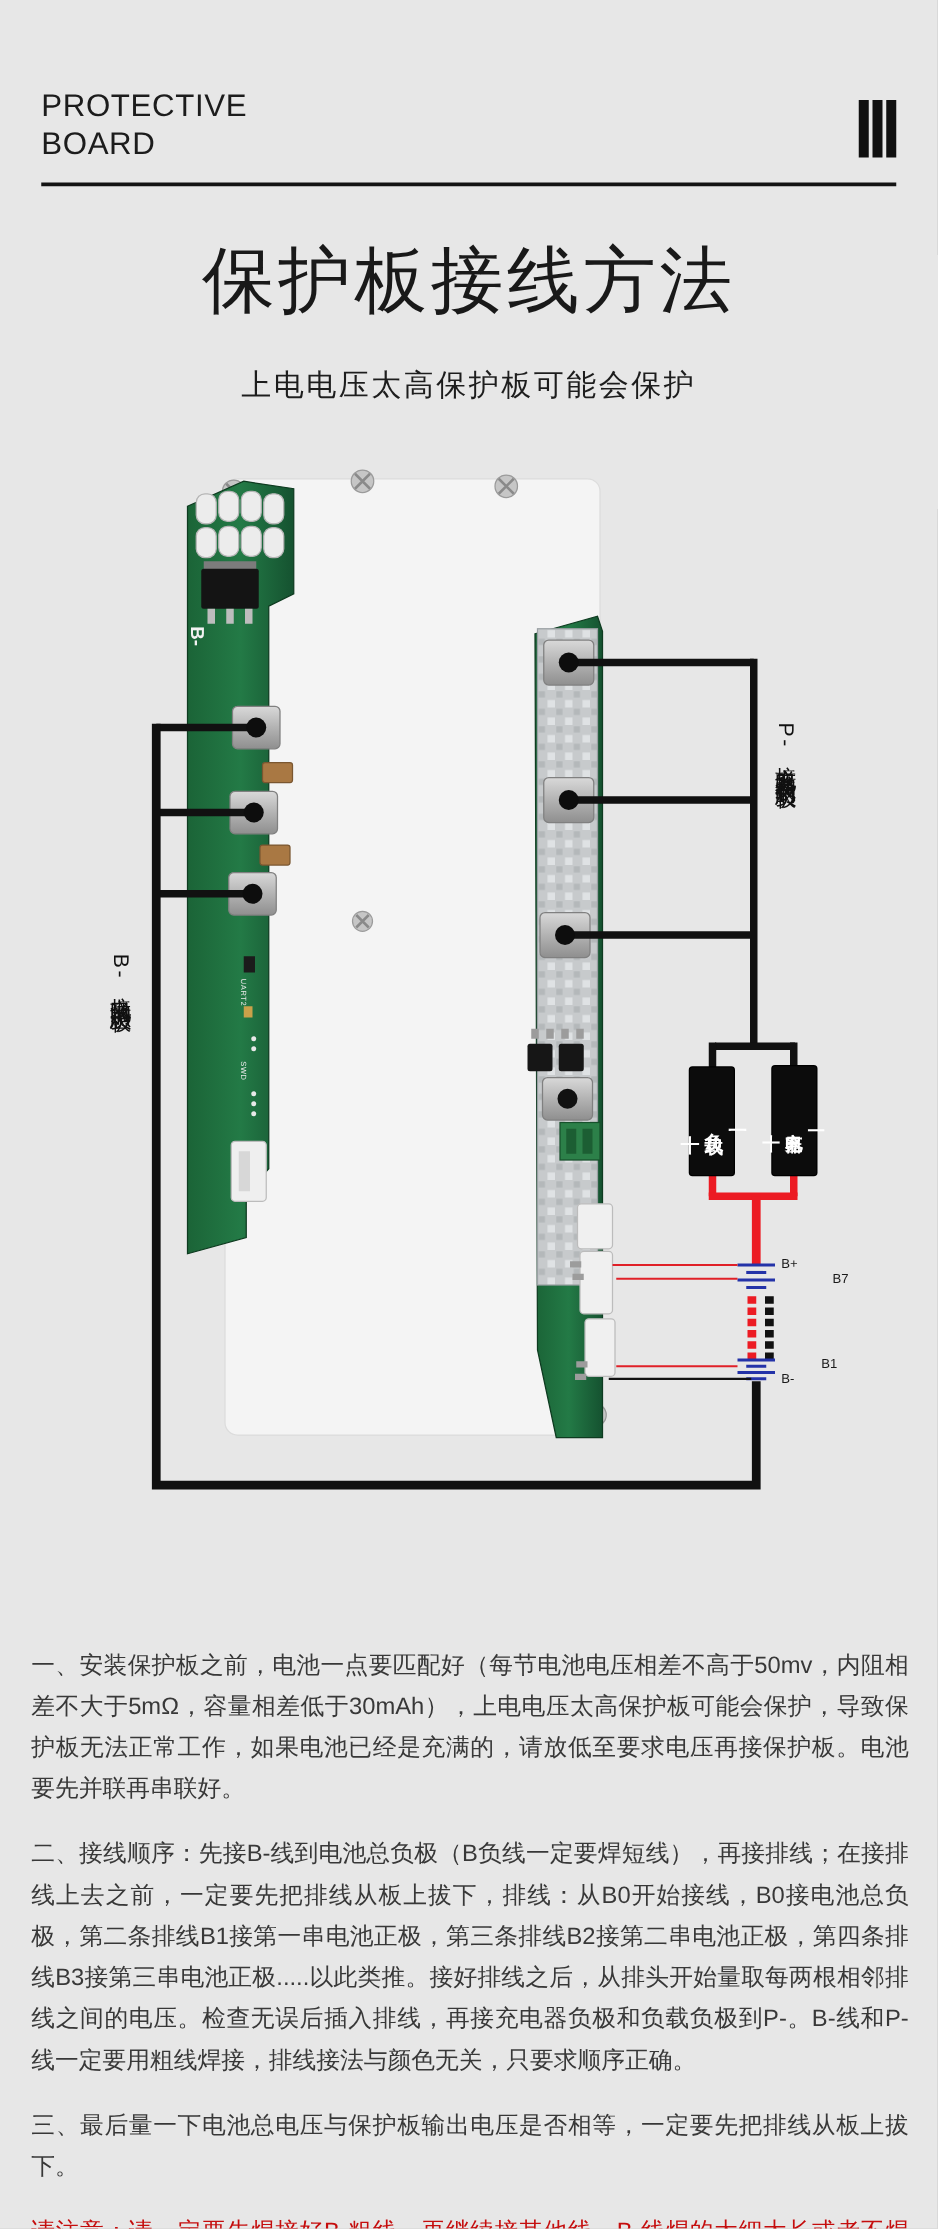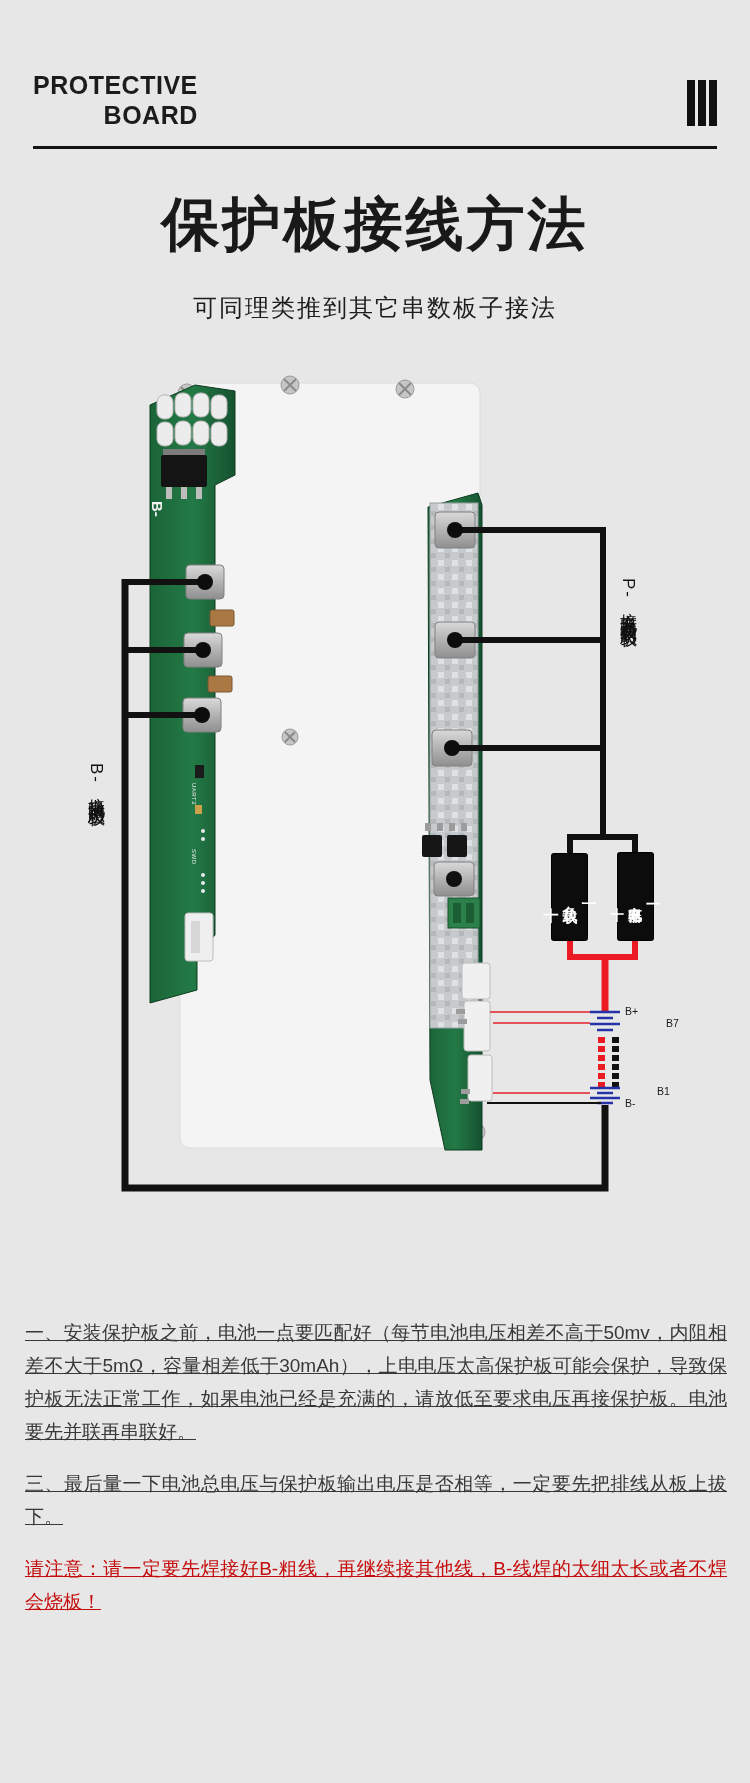--- a/index.html
+++ b/index.html
@@ -1,28 +1,28 @@
 <!DOCTYPE html>
 <html><head>
 <meta charset="utf-8">
 <style>
   html,body{margin:0;padding:0;background:#cfcfcf;}
   .page{position:relative;width:750px;height:1783px;margin:0 auto;background:#e7e7e7;
         overflow:hidden;font-family:"Liberation Sans","DejaVu Sans",sans-serif;}
 
   
   .brand{position:absolute;left:33px;top:70px;font-size:25px;line-height:30px;
-         font-weight:700;color:#1c1c1c;letter-spacing:.5px;text-align:right;}
+         font-weight:400;color:#1c1c1c;letter-spacing:.5px;}
   .bars{position:absolute;left:687px;top:80px;width:30px;height:46px;display:flex;justify-content:space-between;}
   .bars i{display:block;width:8px;height:46px;background:#101010;}
   .divider{position:absolute;left:33px;top:146px;width:684px;height:3px;background:#141414;}
 
   
   .title{position:absolute;left:0;top:186px;width:750px;text-align:center;
-         font-size:58px;font-weight:700;color:#191919;letter-spacing:3px;}
+         font-size:58px;font-weight:400;color:#191919;letter-spacing:3px;}
   .subtitle{position:absolute;left:0;top:292px;width:750px;text-align:center;
             font-size:24px;font-weight:500;color:#1d1d1d;letter-spacing:2px;}
 
   
   .diagram{position:absolute;left:45px;top:335px;width:660px;height:880px;}
   .diagram svg{position:absolute;left:0;top:0;}
   .overlay{position:absolute;}
   .vtext{writing-mode:vertical-rl;text-orientation:mixed;}
   .note{color:#111;font-size:17px;letter-spacing:2px;font-weight:500;}
   .vbox{position:absolute;background:#0c0c0c;border-radius:2px;box-shadow:0 0 0 1px #000;}
@@ -31,42 +31,42 @@
   .vbox .inner span{display:block;}
   .load-box .inner{font-size:15px;letter-spacing:3px;}
   .charger-box .inner{font-size:14px;letter-spacing:1px;}
   .batt-label{position:absolute;font-size:10.5px;color:#1a1a1a;font-weight:500;white-space:nowrap;}
   .silk-b{position:absolute;color:#f2f2f2;font-size:15px;font-weight:700;}
   .silk-tiny{position:absolute;color:#e8e8e8;font-size:6px;letter-spacing:.5px;}
 
   
   .instructions{position:absolute;left:25px;top:1316px;width:702px;
                 font-size:19px;line-height:33px;color:#383838;text-align:justify;}
-  .instructions p{margin:0 0 0 0;text-decoration:underline;}
+  .instructions p{margin:0 0 0 0;}
   .instructions p + p{margin-top:19px;}
   .warning{color:#c50d0d;font-weight:500;}
 </style>
 </head>
 <body>
 
 <div class="page">
 
   <div class="brand">
     <div>PROTECTIVE</div>
     <div>BOARD</div>
   </div>
   <div class="bars">
       <i></i>
       <i></i>
       <i></i>
     </div>
   <div class="divider"></div>
 
   <div class="title">保护板接线方法</div>
-  <div class="subtitle">可同理类推到其它串数板子接法</div>
+  <div class="subtitle">上电电压太高保护板可能会保护</div>
 
   <div class="diagram">
     <svg width="660" height="880" viewBox="0 0 660 880">
       <defs>
         <linearGradient id="pcb" x1="0" y1="0" x2="1" y2="0">
           <stop offset="0" stop-color="#1b6437"></stop>
             <stop offset=".5" stop-color="#237a46"></stop>
             <stop offset="1" stop-color="#155230"></stop>
         </linearGradient>
         <pattern id="tin" width="14" height="14" patternUnits="userSpaceOnUse">
@@ -278,17 +278,18 @@
     </div>
 
     <div class="batt-label" style="left:580px;top:670px;">B+</div>
     <div class="batt-label" style="left:580px;top:682px;padding-left:41px;">B7</div>
     <div class="batt-label" style="left:580px;top:750px;margin-left:32px;">B1</div>
     <div class="batt-label" style="left:580px;top:762px;">B-</div>
   </div>
 
   <div class="instructions">
     <p>一、安装保护板之前，电池一点要匹配好（每节电池电压相差不高于50mv，内阻相差不大于5mΩ，容量相差低于30mAh），上电电压太高保护板可能会保护，导致保护板无法正常工作，如果电池已经是充满的，请放低至要求电压再接保护板。电池要先并联再串联好。</p>
+    <p>二、接线顺序：先接B-线到电池总负极（B负线一定要焊短线），再接排线；在接排线上去之前，一定要先把排线从板上拔下，排线：从B0开始接线，B0接电池总负极，第二条排线B1接第一串电池正极，第三条排线B2接第二串电池正极，第四条排线B3接第三串电池正极.....以此类推。接好排线之后，从排头开始量取每两根相邻排线之间的电压。检查无误后插入排线，再接充电器负极和负载负极到P-。B-线和P-线一定要用粗线焊接，排线接法与颜色无关，只要求顺序正确。</p>
     <p>三、最后量一下电池总电压与保护板输出电压是否相等，一定要先把排线从板上拔下。</p>
     <p class="warning"><span>请注意：请一定要先焊接好B-粗线，再继续接其他线，B-线焊的太细太长或者不焊会烧板！</span><br></p>
   </div>
 
 </div>
 
 </body></html>

